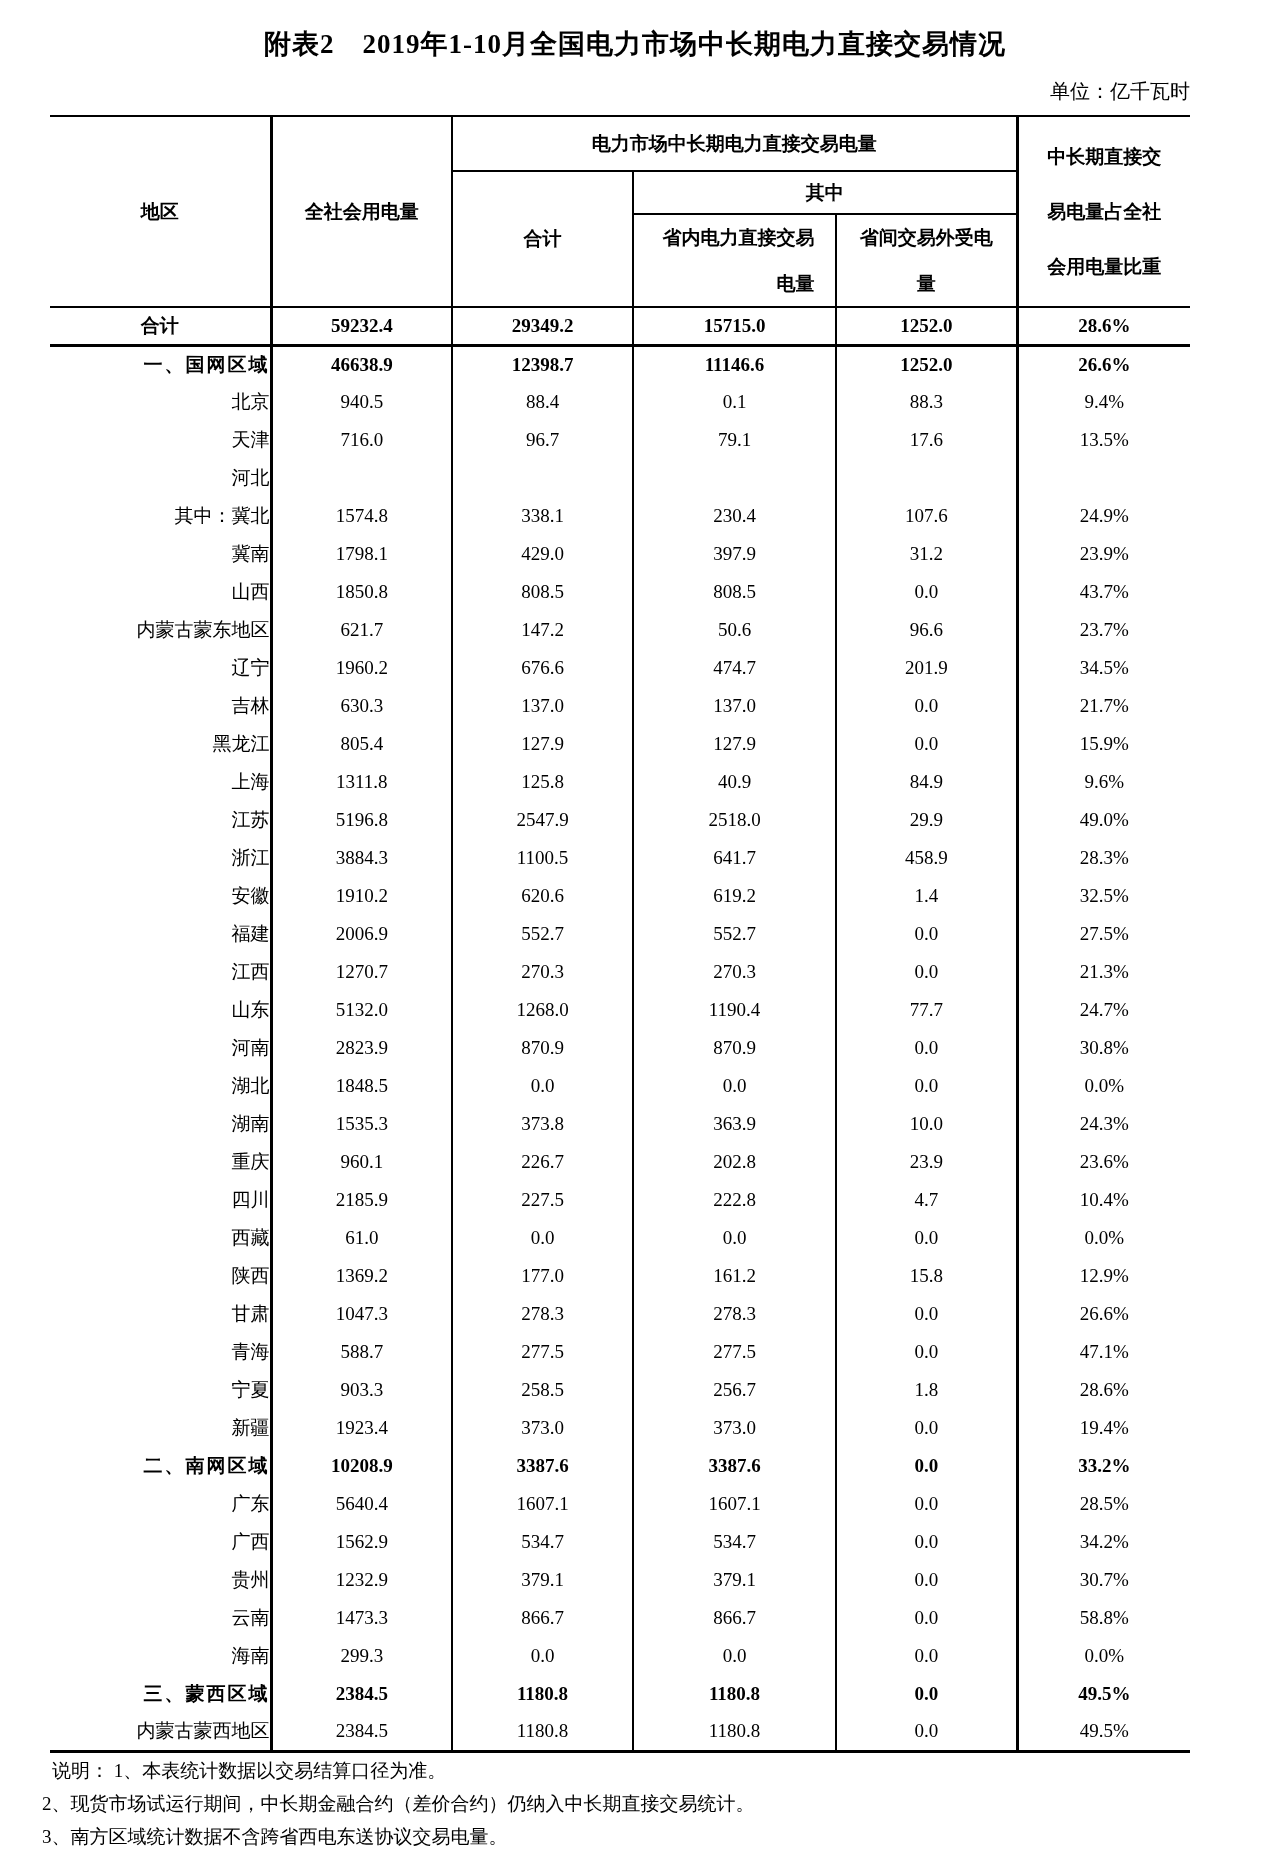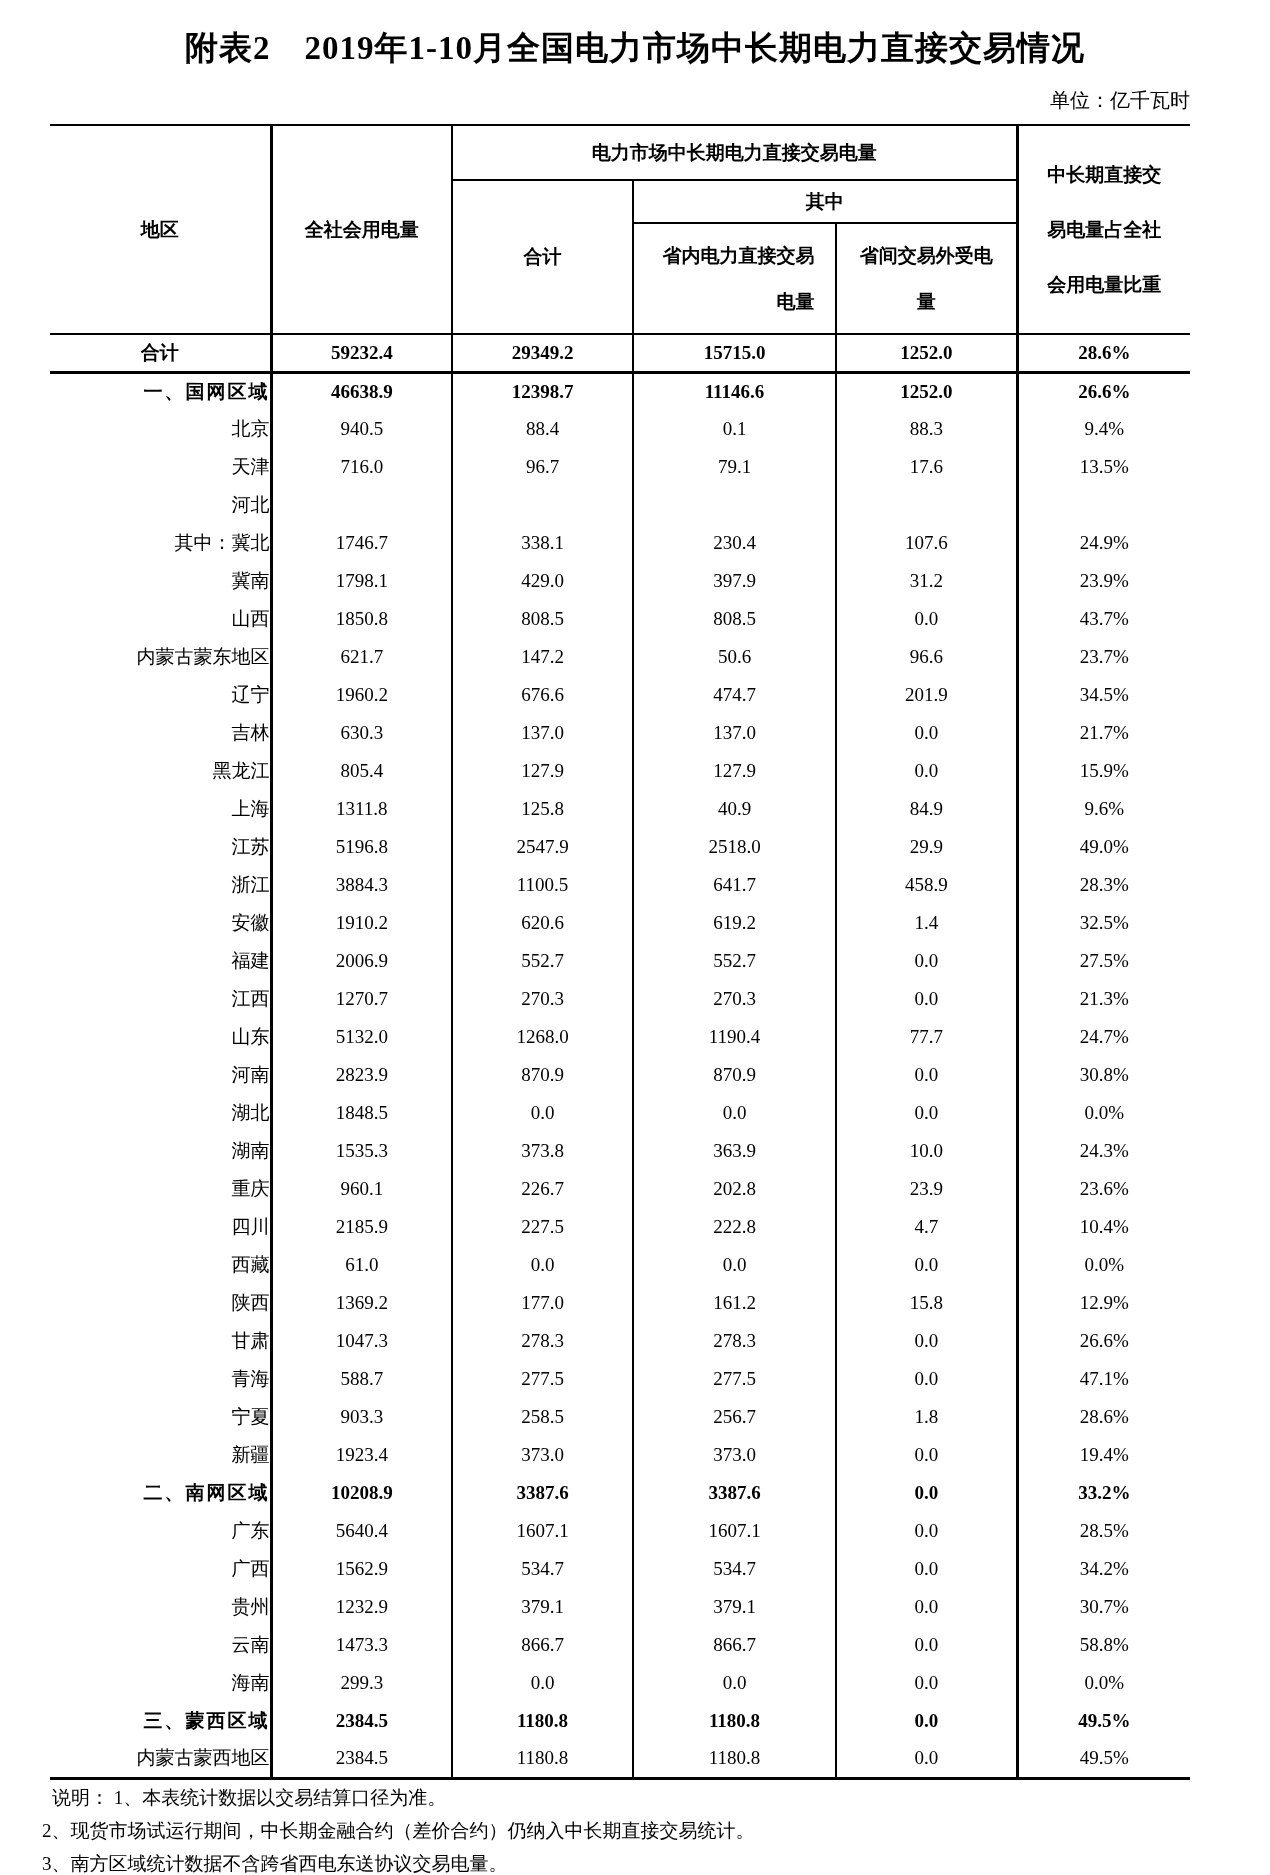--- a/index.html
+++ b/index.html
@@ -10,21 +10,21 @@
   body {
     width: 1270px;
     height: 1875px;
     font-family: "Liberation Serif", "DejaVu Serif", serif;
     color: #000000;
     position: relative;
   }
   .doc-title {
     margin: 26px 0 0 0;
     text-align: center;
-    font-size: 33px;
+    font-size: 27px;
     font-weight: bold;
     letter-spacing: 1px;
   }
   .unit-row {
     width: 1140px;
     margin: 16px 16px 0 50px;
     text-align: right;
     font-size: 20px;
   }
   table.data-table {
@@ -46,21 +46,21 @@
   .data-table th { font-weight: bold; white-space: normal; }
   
   .bl  { border-left: 2px solid #000; }
   .blh { border-left: 3px solid #000; }  
   
   .hb  { border-bottom: 2px solid #000; }
   
   tr.hrow1 { height: 55px; }
   tr.hrow2 { height: 43px; }
   tr.hrow3 { height: 85px; }
-  th .wrapbox { margin: 9px auto; line-height: 2.4; white-space: normal; }
+  th .wrapbox { margin: 0 auto; line-height: 2.4; white-space: normal; }
   th .w-intra { width: 160px; text-align: right; }
   th .w-inter { width: 140px; }
   th .w-share { width: 122px; line-height: 2.9; }
   
   .data-table tbody tr { height: 38px; }
   .data-table tbody tr.total td { border-bottom: 3px solid #000; font-weight: bold; }
   .data-table tbody tr.section td { font-weight: bold; }
   td.region-cell { text-align: right; padding-left: 14px; }
   tr.total td.region-cell { text-align: center; padding-left: 0; }
   tr.section td.region-cell { padding-left: 26px; letter-spacing: 2px; }
@@ -144,21 +144,21 @@
       <tr class="normal">
         <td class="region-cell">河北</td>
         <td class="blh value-cell"></td>
         <td class="bl value-cell"></td>
         <td class="bl value-cell"></td>
         <td class="bl value-cell"></td>
         <td class="blh value-cell"></td>
       </tr>
       <tr class="normal">
         <td class="region-cell">其中：冀北</td>
-        <td class="blh value-cell">1746.7</td>
+        <td class="blh value-cell">1574.8</td>
         <td class="bl value-cell">338.1</td>
         <td class="bl value-cell">230.4</td>
         <td class="bl value-cell">107.6</td>
         <td class="blh value-cell">24.9%</td>
       </tr>
       <tr class="normal">
         <td class="region-cell">冀南</td>
         <td class="blh value-cell">1798.1</td>
         <td class="bl value-cell">429.0</td>
         <td class="bl value-cell">397.9</td>

